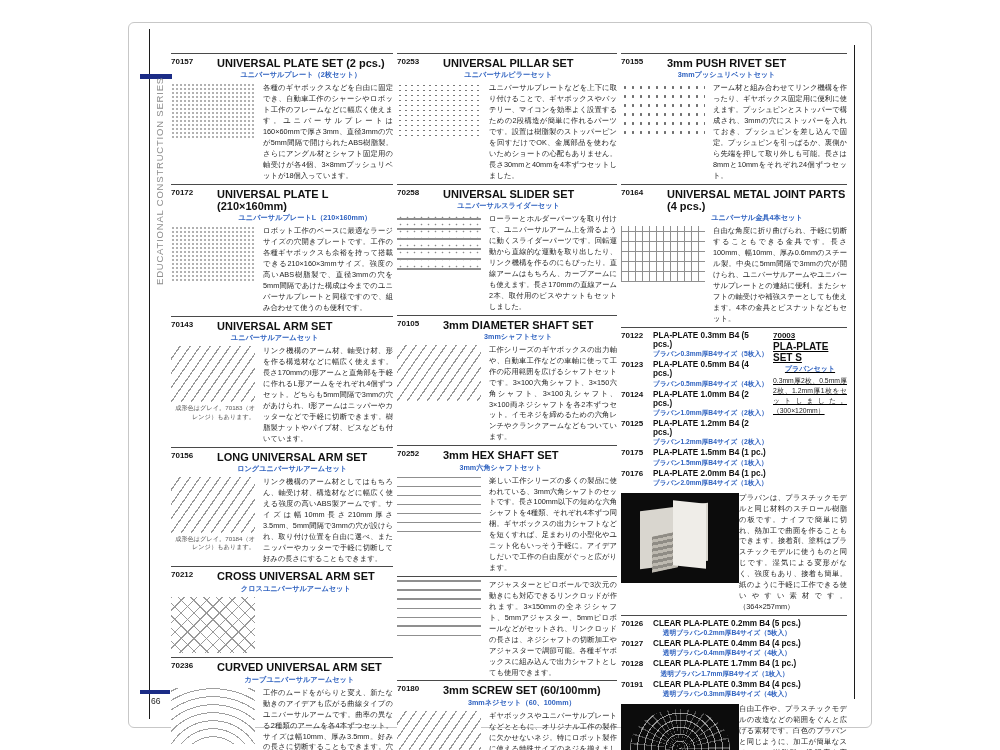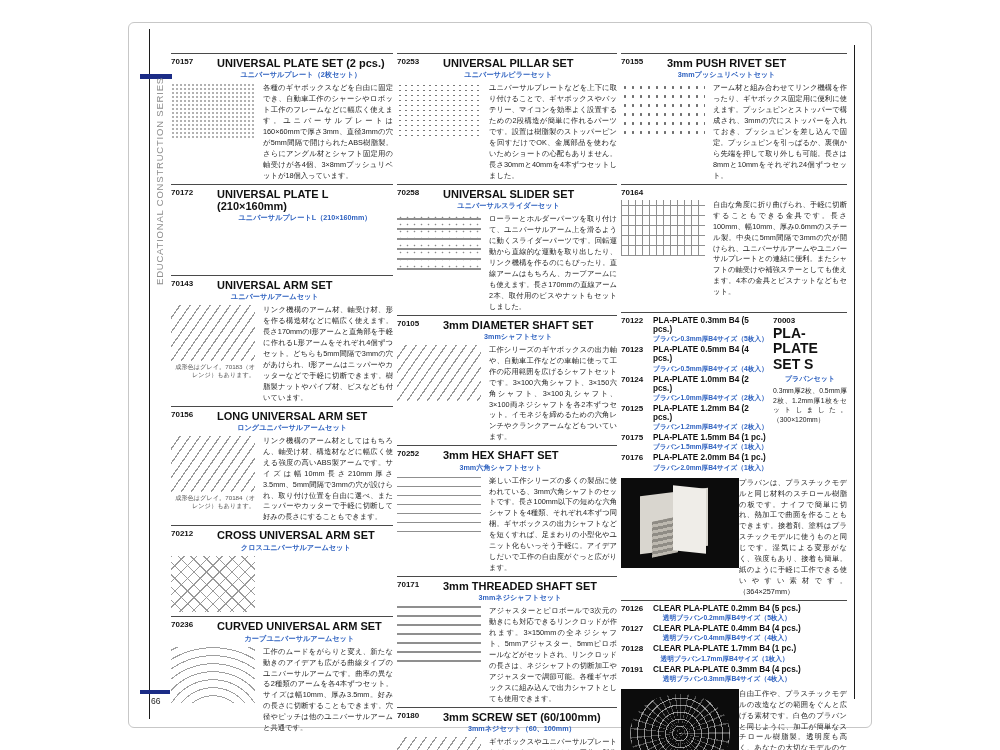--- a/index.html
+++ b/index.html
@@ -55,23 +55,23 @@
   .img.squares { background-image:repeating-linear-gradient(90deg,#909090 0 1px,transparent 1px 7px),
                                   repeating-linear-gradient(0deg,#909090 0 1px,transparent 1px 10px); }
   .img.pins    { background-image:radial-gradient(#6f6f6f 1px,transparent 1.25px); background-size:8px 9px; }
 
   .pgroup .group-top { display:flex; gap:5px; }
   .plist { flex:1; }
   .plist-row { display:flex; gap:6px; margin-bottom:1px; }
   .plist .code { font-size:8px; min-width:26px; }
   .plist .title { font-size:8.2px; }
   .plist .subtitle { font-size:6.7px; }
-  .side { width:74px; flex:none; }
+  .side { width:74px; flex:none;text-decoration:underline; }
   .side .code { display:block; font-size:8px; }
-  .side .title { font-size:14px; margin-top:1px; }
+  .side .title { font-size:10px; margin-top:1px; }
   .side .subtitle { font-size:7px; }
   .side-desc { font-size:6.8px; line-height:1.45; color:#222; margin-top:2px; text-align:justify; }
   .group-bottom { display:flex; margin-top:4px; align-items:flex-start; }
   .photo { width:118px; height:90px; flex:none; position:relative; background:#0c0c0c; overflow:hidden; }
   .room-a { position:absolute; left:16%; top:16%; width:58%; height:64%; background:#d9d6cf; transform:skewY(-7deg); }
   .room-b { position:absolute; left:44%; top:10%; width:28%; height:72%; background:#efede8; transform:skewY(6deg); }
   .room-st{ position:absolute; left:26%; bottom:14%; width:22%; height:40%;
             background:repeating-linear-gradient(0deg,#bdb9b0 0 3px,#8f8c85 3px 6px); transform:skewY(-12deg); }
   .fan    { position:absolute; left:8%; top:6%; right:8%; bottom:6%; border-radius:50%;
             background:repeating-radial-gradient(circle at 50% 50%, rgba(255,255,255,.55) 0 1px, transparent 1px 7px),
@@ -108,20 +108,26 @@
           </section>
           <section class="entry entry-70172">
     <div class="rule"></div>
     <div class="head">
     <span class="code">70172</span>
     <span class="titles">
       <span class="title">UNIVERSAL PLATE L (210×160mm)</span>
       <span class="subtitle">ユニバーサルプレートL（210×160mm）</span>
     </span>
             </div>
+    <div class="body">
+      <div class="imgwrap">
+        <div class="img dots"></div>
+      </div>
+      <p class="desc">ロボット工作のベースに最適なラージサイズの穴開きプレートです。工作の各種ギヤボックスも余裕を持って搭載できる210×160×3mmサイズ。強度の高いABS樹脂製で、直径3mmの穴を5mm間隔であけた構成は今までのユニバーサルプレートと同様ですので、組み合わせて使うのも便利です。</p>
+    </div>
           </section>
           <section class="entry entry-70143">
     <div class="rule"></div>
     <div class="head">
     <span class="code">70143</span>
     <span class="titles">
       <span class="title">UNIVERSAL ARM SET</span>
       <span class="subtitle">ユニバーサルアームセット</span>
     </span>
             </div>
@@ -242,27 +248,20 @@
             </div>
     <div class="body">
       <div class="imgwrap">
         <div class="img hlines"></div>
       </div>
       <p class="desc">楽しい工作シリーズの多くの製品に使われている、3mm六角シャフトのセットです。長さ100mm以下の短めな六角シャフトを4種類、それぞれ4本ずつ同梱。ギヤボックスの出力シャフトなどを短くすれば、足まわりの小型化やユニット化もいっそう手軽に。アイデアしだいで工作の自由度がぐっと広がります。</p>
     </div>
           </section>
           <section class="entry entry-70171">
     <div class="rule"></div>
-    <div class="head">
-    <span class="code">70171</span>
-    <span class="titles">
-      <span class="title">3mm THREADED SHAFT SET</span>
-      <span class="subtitle">3mmネジシャフトセット</span>
-    </span>
-            </div>
     <div class="body">
       <div class="imgwrap">
         <div class="img hlines"></div>
       </div>
       <p class="desc">アジャスターとピロボールで3次元の動きにも対応できるリンクロッドが作れます。3×150mmの全ネジシャフト、5mmアジャスター、5mmピロボールなどがセットされ、リンクロッドの長さは、ネジシャフトの切断加工やアジャスターで調節可能。各種ギヤボックスに組み込んで出力シャフトとしても使用できます。</p>
     </div>
           </section>
           <section class="entry entry-70180">
     <div class="rule"></div>
     <div class="head">
@@ -294,20 +293,24 @@
       <div class="imgwrap">
         <div class="img pins"></div>
       </div>
       <p class="desc">アーム材と組み合わせてリンク機構を作ったり、ギヤボックス固定用に便利に使えます。プッシュピンとストッパーで構成され、3mmの穴にストッパーを入れておき、プッシュピンを差し込んで固定。プッシュピンを引っぱるか、裏側から先端を押して取り外しも可能。長さは8mmと10mmをそれぞれ24個ずつセット。</p>
     </div>
           </section>
           <section class="entry entry-70164">
     <div class="rule"></div>
     <div class="head">
     <span class="code">70164</span>
+    <span class="titles">
+      <span class="title">UNIVERSAL METAL JOINT PARTS (4 pcs.)</span>
+      <span class="subtitle">ユニバーサル金具4本セット</span>
+    </span>
             </div>
     <div class="body">
       <div class="imgwrap">
         <div class="img squares"></div>
       </div>
       <p class="desc">自由な角度に折り曲げられ、手軽に切断することもできる金具です。長さ100mm、幅10mm、厚み0.6mmのスチール製。中央に5mm間隔で3mmの穴が開けられ、ユニバーサルアームやユニバーサルプレートとの連結に便利。またシャフトの軸受けや補強ステーとしても使えます。4本の金具とビスナットなどもセット。</p>
     </div>
           </section>
           <section class="pgroup pgroup-pla">
     <div class="rule"></div>

